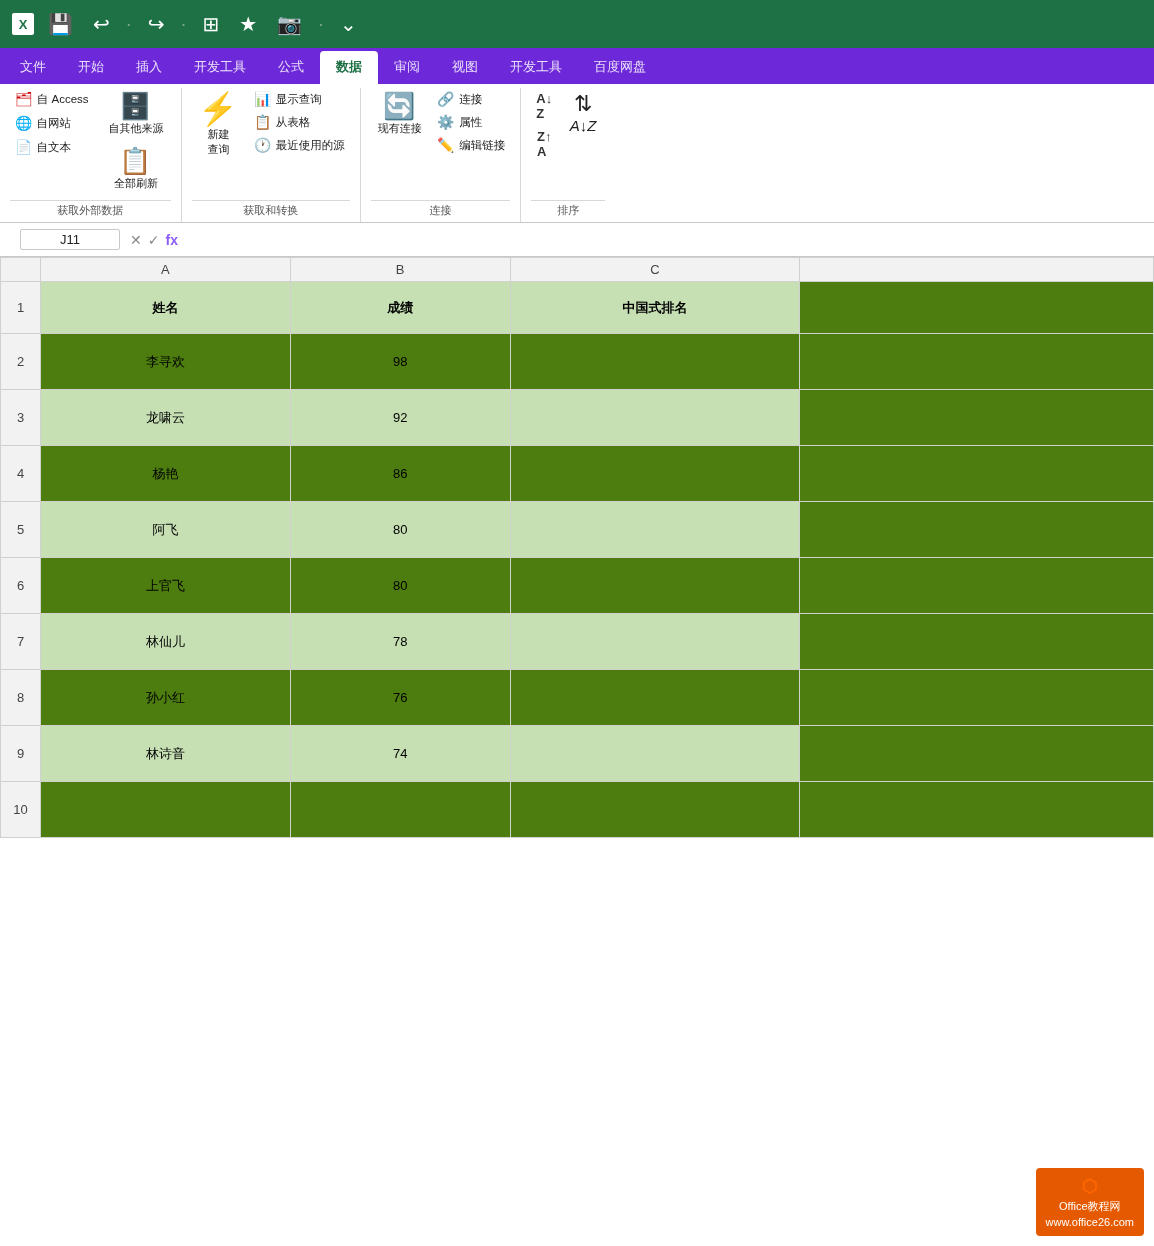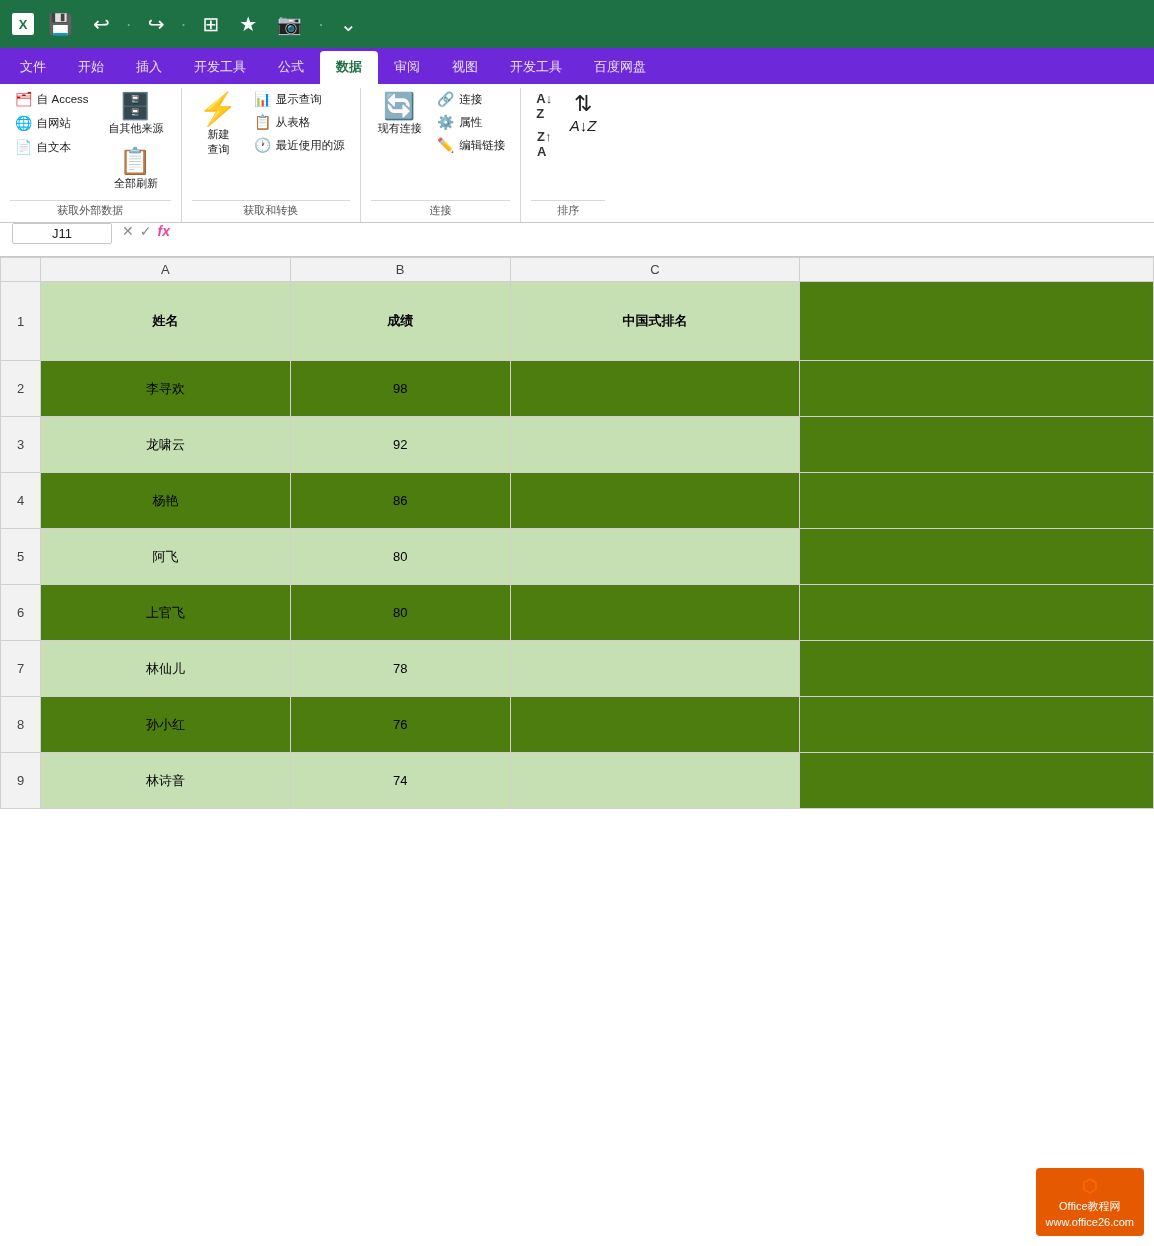--- a/index.html
+++ b/index.html
@@ -123,25 +123,25 @@
     .ribbon-small-group {
       display: flex;
       flex-direction: column;
       gap: 1px;
       justify-content: center;
     }
 
     
     .formula-bar {
       display: flex;
-      align-items: flex-start;
+      align-items: center;
       border-bottom: 1px solid #c8c8c8;
       background: #fff;
       height: 34px;
-      padding: 0 12px;
+      padding: 0 20px;
     }
     .name-box {
       width: 100px;
       border: 1px solid #c8c8c8;
       border-radius: 2px;
       padding: 2px 6px;
       font-size: 13px;
       color: #222;
       text-align: center;
       margin-right: 4px;
@@ -203,21 +203,21 @@
     .cell {
       padding: 4px 10px;
       height: 56px;
       vertical-align: middle;
       font-size: 22px;
       text-align: center;
     }
     .cell-header {
       font-weight: bold;
       font-size: 24px;
-      height: 79px;
+      height: 52px;
     }
     .bg-green-alt { background-color: #c6e0b4; }
     .bg-white { background-color: #4d7c0f; }
 
     
     .bottom-logo {
       position: fixed;
       bottom: 10px;
       right: 10px;
       background: #e55a00;
@@ -365,21 +365,21 @@
     <div class="ribbon-group-label">排序</div>
   </div>
 
 </div>
 
 <div class="formula-bar">
   <input class="name-box" type="text" value="J11" style="">
   <div class="formula-controls">
     <span>✕</span>
     <span>✓</span>
-    <span style="color:#ec4899;font-style:italic;font-weight:bold;">fx</span>
+    <span style="color:#8b5cf6;font-weight:bold;">fx</span>
   </div>
   <input class="formula-input" type="text" value="" style="">
 </div>
 
 <div class="spreadsheet-container">
   <table class="spreadsheet">
     <colgroup>
       <col style="width:40px">
       <col style="width:250px">
       <col style="width:220px">
@@ -462,20 +462,27 @@
       </tr>
 
       <tr>
         <td class="row-header">9</td>
         <td class="cell bg-green-alt">林诗音</td>
         <td class="cell bg-green-alt">74</td>
         <td class="cell bg-green-alt"></td>
         <td class="cell bg-white"></td>
       </tr>
 
+      <tr>
+        <td class="row-header">10</td>
+        <td class="cell bg-white"></td>
+        <td class="cell bg-white"></td>
+        <td class="cell bg-white"></td>
+        <td class="cell bg-white"></td>
+      </tr>
     </tbody>
   </table>
 </div>
 
 <div class="bottom-logo">
   <span class="logo-o" style="color:#ff6600;">⬡</span>
   <div>Office教程网</div>
   <div>www.office26.com</div>
 </div>
 

